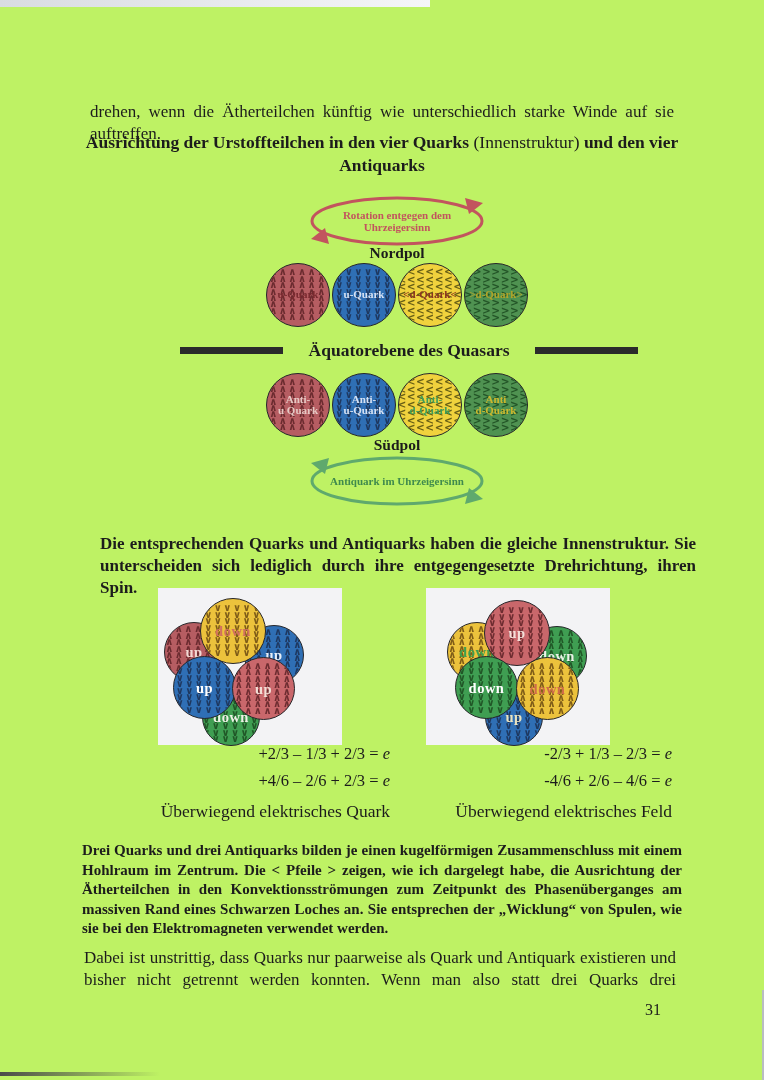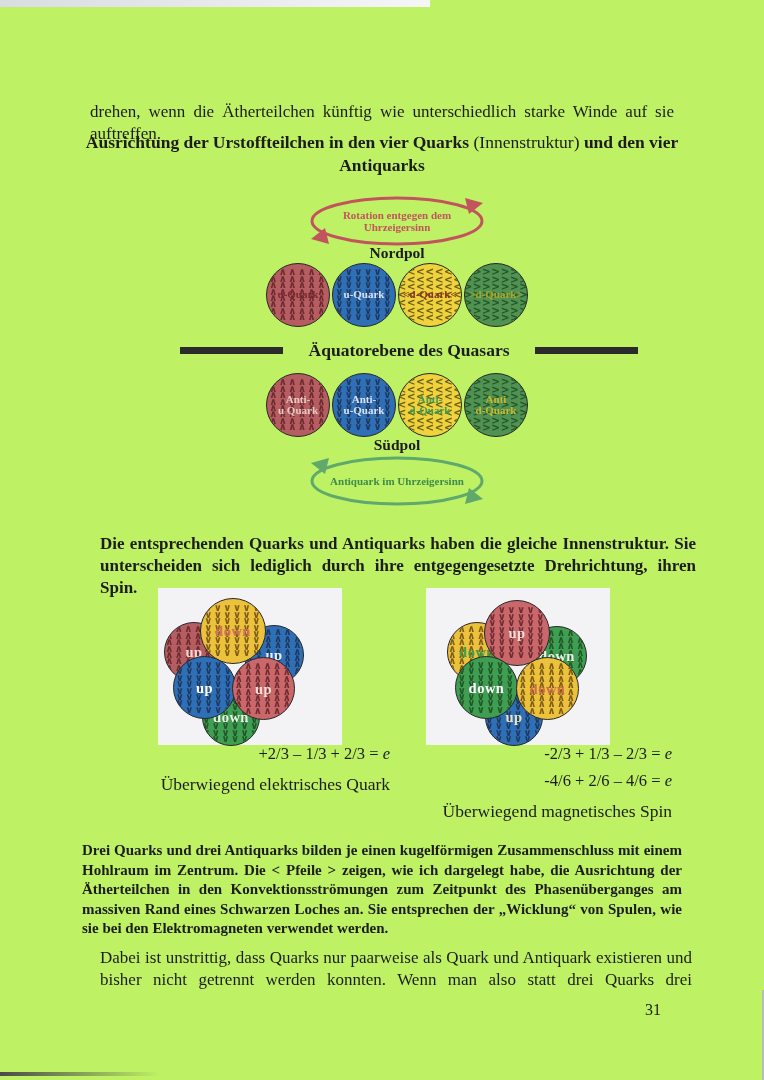--- a/index.html
+++ b/index.html
@@ -55,21 +55,21 @@
   #cluster-right{left:426px;}
 
   .field-col{position:absolute;top:740px;text-align:right;}
   #field-left{left:90px;width:300px;}
   #field-right{left:392px;width:280px;}
   .formula{font-size:16.5px;line-height:27px;}
   .formula .e{font-style:italic;}
   .field-caption{margin-top:7px;font-size:17.5px;}
 
   #para-drei{top:826px;left:82px;width:600px;font-weight:bold;font-size:15px;line-height:19.5px;}
-  #para-dabei{top:930px;left:100px;width:592px;text-align-last:justify;}
+  #para-dabei{top:930px;left:84px;width:592px;text-align-last:justify;}
   #page-number{position:absolute;top:1001px;left:645px;font-size:16px;}
 </style>
 </head>
 <body>
 
 <div class="page">
   <div class="scan-top"></div>
 
   <p class="para" id="para-top">drehen, wenn die Ätherteilchen künftig wie unterschiedlich starke Winde auf sie auftreffen.</p>
 
@@ -375,29 +375,30 @@
           <div class="arrow-row v">∧∧∧∧∧∧</div>
           <div class="arrow-row v">∧∧∧∧∧∧</div>
         </div>
         <div class="qlabel" style="color: rgb(207, 107, 74);">down</div>
       </div>
     </div>
 
   <div class="field-col" id="field-left">
     <div class="formulas">
         <div class="formula"><span>+2/3 – 1/3 + 2/3 = </span><span class="e">e</span></div>
+        <div class="formula"><span>+4/6 – 2/6 + 2/3 = </span><span class="e">e</span></div>
       </div>
     <div class="field-caption">Überwiegend elektrisches Quark</div>
   </div>
   <div class="field-col" id="field-right">
     <div class="formulas">
         <div class="formula"><span>-2/3 + 1/3 – 2/3 = </span><span class="e">e</span></div>
         <div class="formula"><span>-4/6 + 2/6 – 4/6 = </span><span class="e">e</span></div>
       </div>
-    <div class="field-caption">Überwiegend magnetisches Spin</div>
+    <div class="field-caption">Überwiegend elektrisches Feld</div>
   </div>
 
   <p class="para" id="para-drei">Drei Quarks und drei Antiquarks bilden je einen kugelförmigen Zusammenschluss mit einem Hohlraum im Zentrum. Die &lt; Pfeile &gt; zeigen, wie ich dargelegt habe, die Ausrichtung der Ätherteilchen in den Konvektionsströmungen zum Zeitpunkt des Phasenüberganges am massiven Rand eines Schwarzen Loches an. Sie entsprechen der „Wicklung“ von Spulen, wie sie bei den Elektromagneten verwendet werden.</p>
   <p class="para" id="para-dabei">Dabei ist unstrittig, dass Quarks nur paarweise als Quark und Antiquark existieren und bisher nicht getrennt werden konnten. Wenn man also statt drei Quarks drei</p>
 
   <div id="page-number">31</div>
 
   <div class="scan-bottom"></div>
   <div class="scan-right"></div>
 </div>

